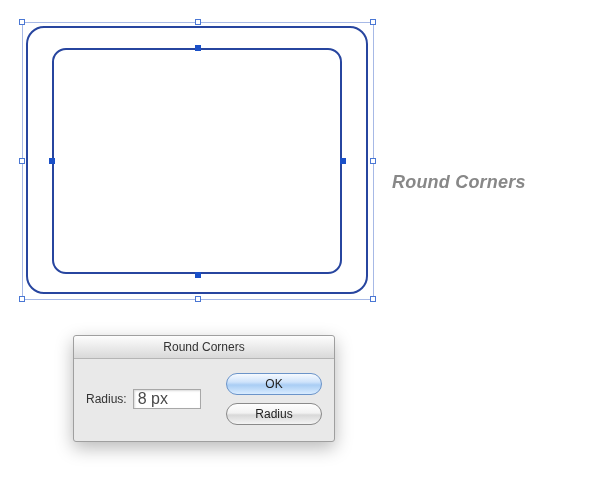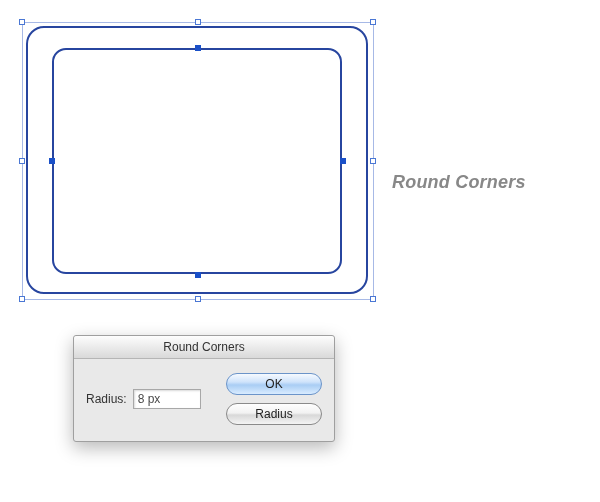--- a/index.html
+++ b/index.html
@@ -10,21 +10,21 @@
   .handle{position:absolute;width:6px;height:6px;background:#fff;border:1px solid #4a77d4;box-sizing:border-box}
   .anchor{position:absolute;width:6px;height:6px;background:#1a50c8;box-sizing:border-box}
 
   .side-label{position:absolute;left:392px;top:172px;font-weight:bold;font-style:italic;font-size:18px;color:#888;letter-spacing:.2px}
 
   .dialog{position:absolute;left:73px;top:335px;width:260px;border:1px solid #9f9f9f;border-radius:3px;box-shadow:0 6px 18px rgba(0,0,0,.28);background:#e9e9e9}
   .dlg-title{height:22px;line-height:22px;text-align:center;font-size:12px;background:linear-gradient(#fdfdfd,#d9d9d9);border-bottom:1px solid #b5b5b5;border-radius:3px 3px 0 0}
   .dlg-body{padding:14px 12px 16px 12px;display:flex;align-items:center}
   .field-row{display:flex;align-items:center}
   .field-label{margin-right:6px;font-size:12px}
-  .text-input{width:58px;height:18px;border:1px solid #a8a8a8;background:#fff;font-size:12px;padding:0 4px;color:#4a4a4a;box-shadow:inset 1px 1px 2px rgba(0,0,0,.15)}
+  .text-input{width:58px;height:18px;border:1px solid #a8a8a8;background:#fff;font-size:16px;padding:0 4px;color:#4a4a4a;box-shadow:inset 1px 1px 2px rgba(0,0,0,.15)}
   .btn-col{margin-left:auto;padding-left:20px;display:flex;flex-direction:column;gap:8px}
   .aqua-btn{width:96px;height:22px;border:1px solid #8a8a8a;border-radius:11px;background:linear-gradient(#fefefe 0%,#f2f2f2 45%,#d8d8d8 55%,#f4f4f4 100%);font-size:12px;color:#222;cursor:pointer;padding:0}
   .aqua-btn.default{background:linear-gradient(#f6faff 0%,#cfe3fb 40%,#a9cdf4 55%,#d9ecff 100%);border-color:#6b94c9}
 </style>
 </head>
 <body>
 
 <div class="canvas-area">
   <div class="bbox"></div>
   <div class="outer-rect"></div>

